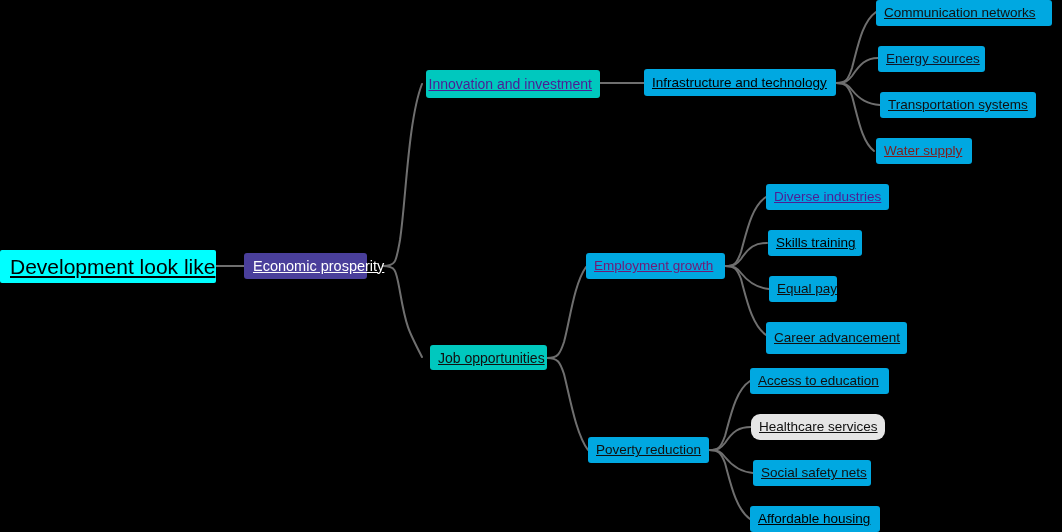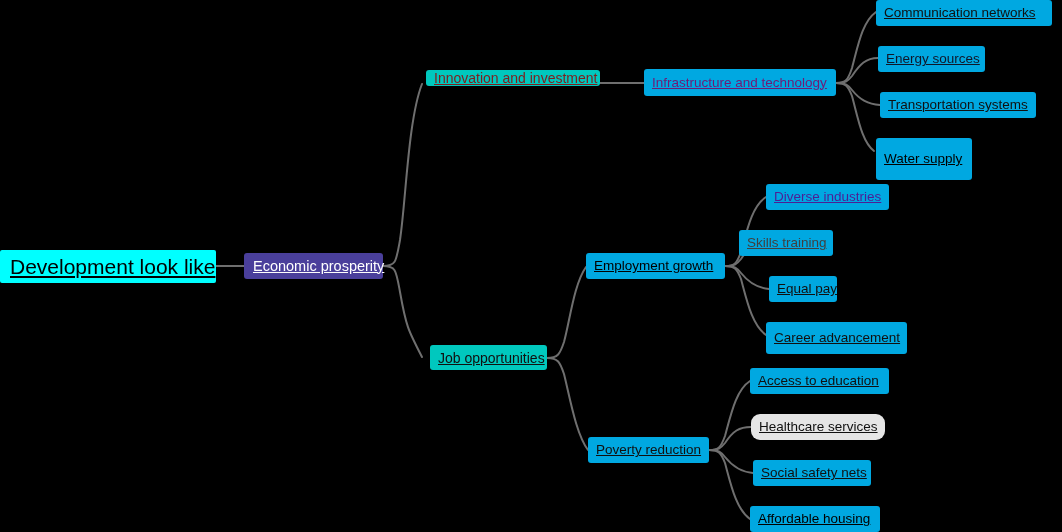--- a/index.html
+++ b/index.html
@@ -97,65 +97,65 @@
       <path d="M709,450 C719,450 721,448 725,443 C733,431 739,427 751,427"></path>
       <path d="M709,450 C719,450 721,452 725,457 C733,467 741,472 753,473"></path>
       <path d="M709,450 C719,450 721,453 725,463 C731,485 736,509 750,519"></path>
     </g>
   </svg>
 
   <div class="node root" style="left:0px; top:250px; width:216px; height:33px; background:#00ffff; color:#000000;">
     <span class="node-label">Development look like</span>
   </div>
 
-  <div class="node lvl1" style="left:244px; top:253px; width:139px; height:26px; background:#4a3f9b; color:#ffffff;">
+  <div class="node lvl1" style="left:244px; top:253px; width:123px; height:26px; background:#4a3f9b; color:#ffffff;">
     <span class="node-label">Economic prosperity</span>
   </div>
 
-  <div class="node lvl2" style="left:426px; top:70px; width:174px; height:16px; background:#00c8be; color:#7f1d1d;">
+  <div class="node lvl2" style="left:426px; top:70px; width:174px; height:28px; background:#00c8be; color:#4c1d95;justify-content:flex-end;">
     <span class="node-label">Innovation and investment</span>
   </div>
 
   <div class="node lvl2" style="left:430px; top:345px; width:117px; height:25px; background:#00c8be; color:#101010;">
     <span class="node-label">Job opportunities</span>
   </div>
 
-  <div class="node lvl3" style="left:644px; top:69px; width:192px; height:27px; background:#00a8e1; color:#701a75;">
+  <div class="node lvl3" style="left:644px; top:69px; width:192px; height:27px; background:#00a8e1; color:#000000;">
     <span class="node-label">Infrastructure and technology</span>
   </div>
 
-  <div class="node lvl3" style="left:586px; top:253px; width:139px; height:26px; background:#00a8e1; color:#000000;">
+  <div class="node lvl3" style="left:586px; top:253px; width:139px; height:26px; background:#00a8e1; color:#701a75;">
     <span class="node-label">Employment growth</span>
   </div>
 
   <div class="node lvl3" style="left:588px; top:437px; width:121px; height:26px; background:#00a8e1; color:#101010;">
     <span class="node-label">Poverty reduction</span>
   </div>
 
   <div class="node lvl4" style="left:876px; top:0px; width:176px; height:26px; background:#00a8e1; color:#101010;">
     <span class="node-label">Communication networks</span>
   </div>
 
   <div class="node lvl4" style="left:878px; top:46px; width:107px; height:26px; background:#00a8e1; color:#0f172a;">
     <span class="node-label">Energy sources</span>
   </div>
 
   <div class="node lvl4" style="left:880px; top:92px; width:156px; height:26px; background:#00a8e1; color:#101010;">
     <span class="node-label">Transportation systems</span>
   </div>
 
-  <div class="node lvl4" style="left:876px; top:138px; width:96px; height:42px; background:#00a8e1; color:#000000;">
+  <div class="node lvl4" style="left:876px; top:138px; width:96px; height:26px; background:#00a8e1; color:#7f1d1d;">
     <span class="node-label">Water supply</span>
   </div>
 
   <div class="node lvl4" style="left:766px; top:184px; width:123px; height:26px; background:#00a8e1; color:#4c1d95;">
     <span class="node-label">Diverse industries</span>
   </div>
 
-  <div class="node lvl4" style="left:739px; top:230px; width:94px; height:26px; background:#00a8e1; color:#404040;text-align:center;">
+  <div class="node lvl4" style="left:768px; top:230px; width:94px; height:26px; background:#00a8e1; color:#000000;text-align:center;">
     <span class="node-label">Skills training</span>
   </div>
 
   <div class="node lvl4" style="left:769px; top:276px; width:68px; height:26px; background:#00a8e1; color:#101010;">
     <span class="node-label">Equal pay</span>
   </div>
 
   <div class="node lvl4" style="left:766px; top:322px; width:141px; height:32px; background:#00a8e1; color:#101010;">
     <span class="node-label">Career advancement</span>
   </div>

